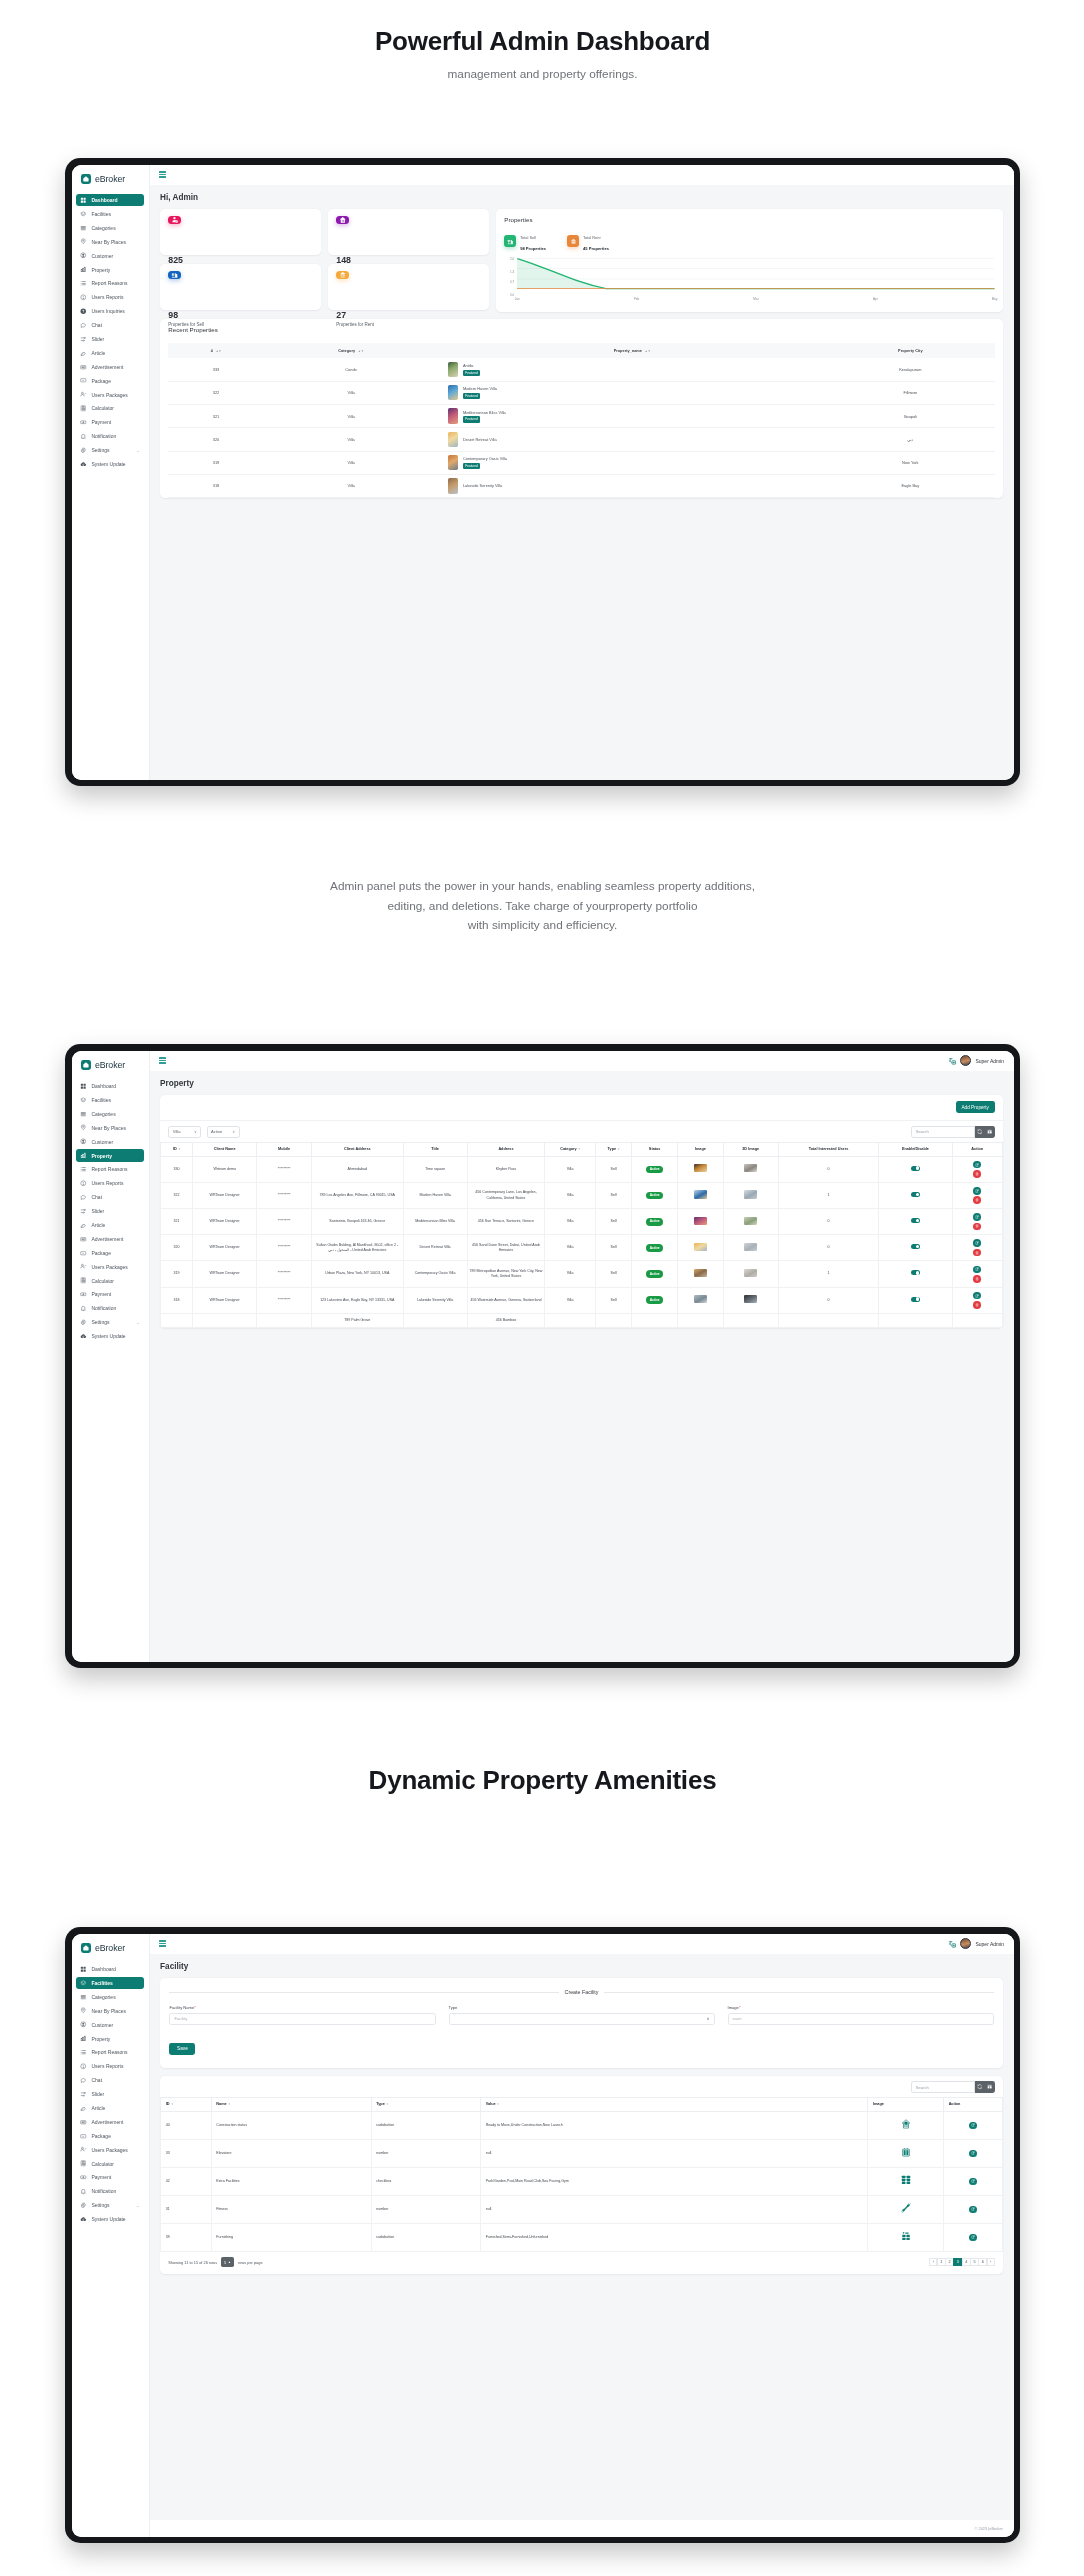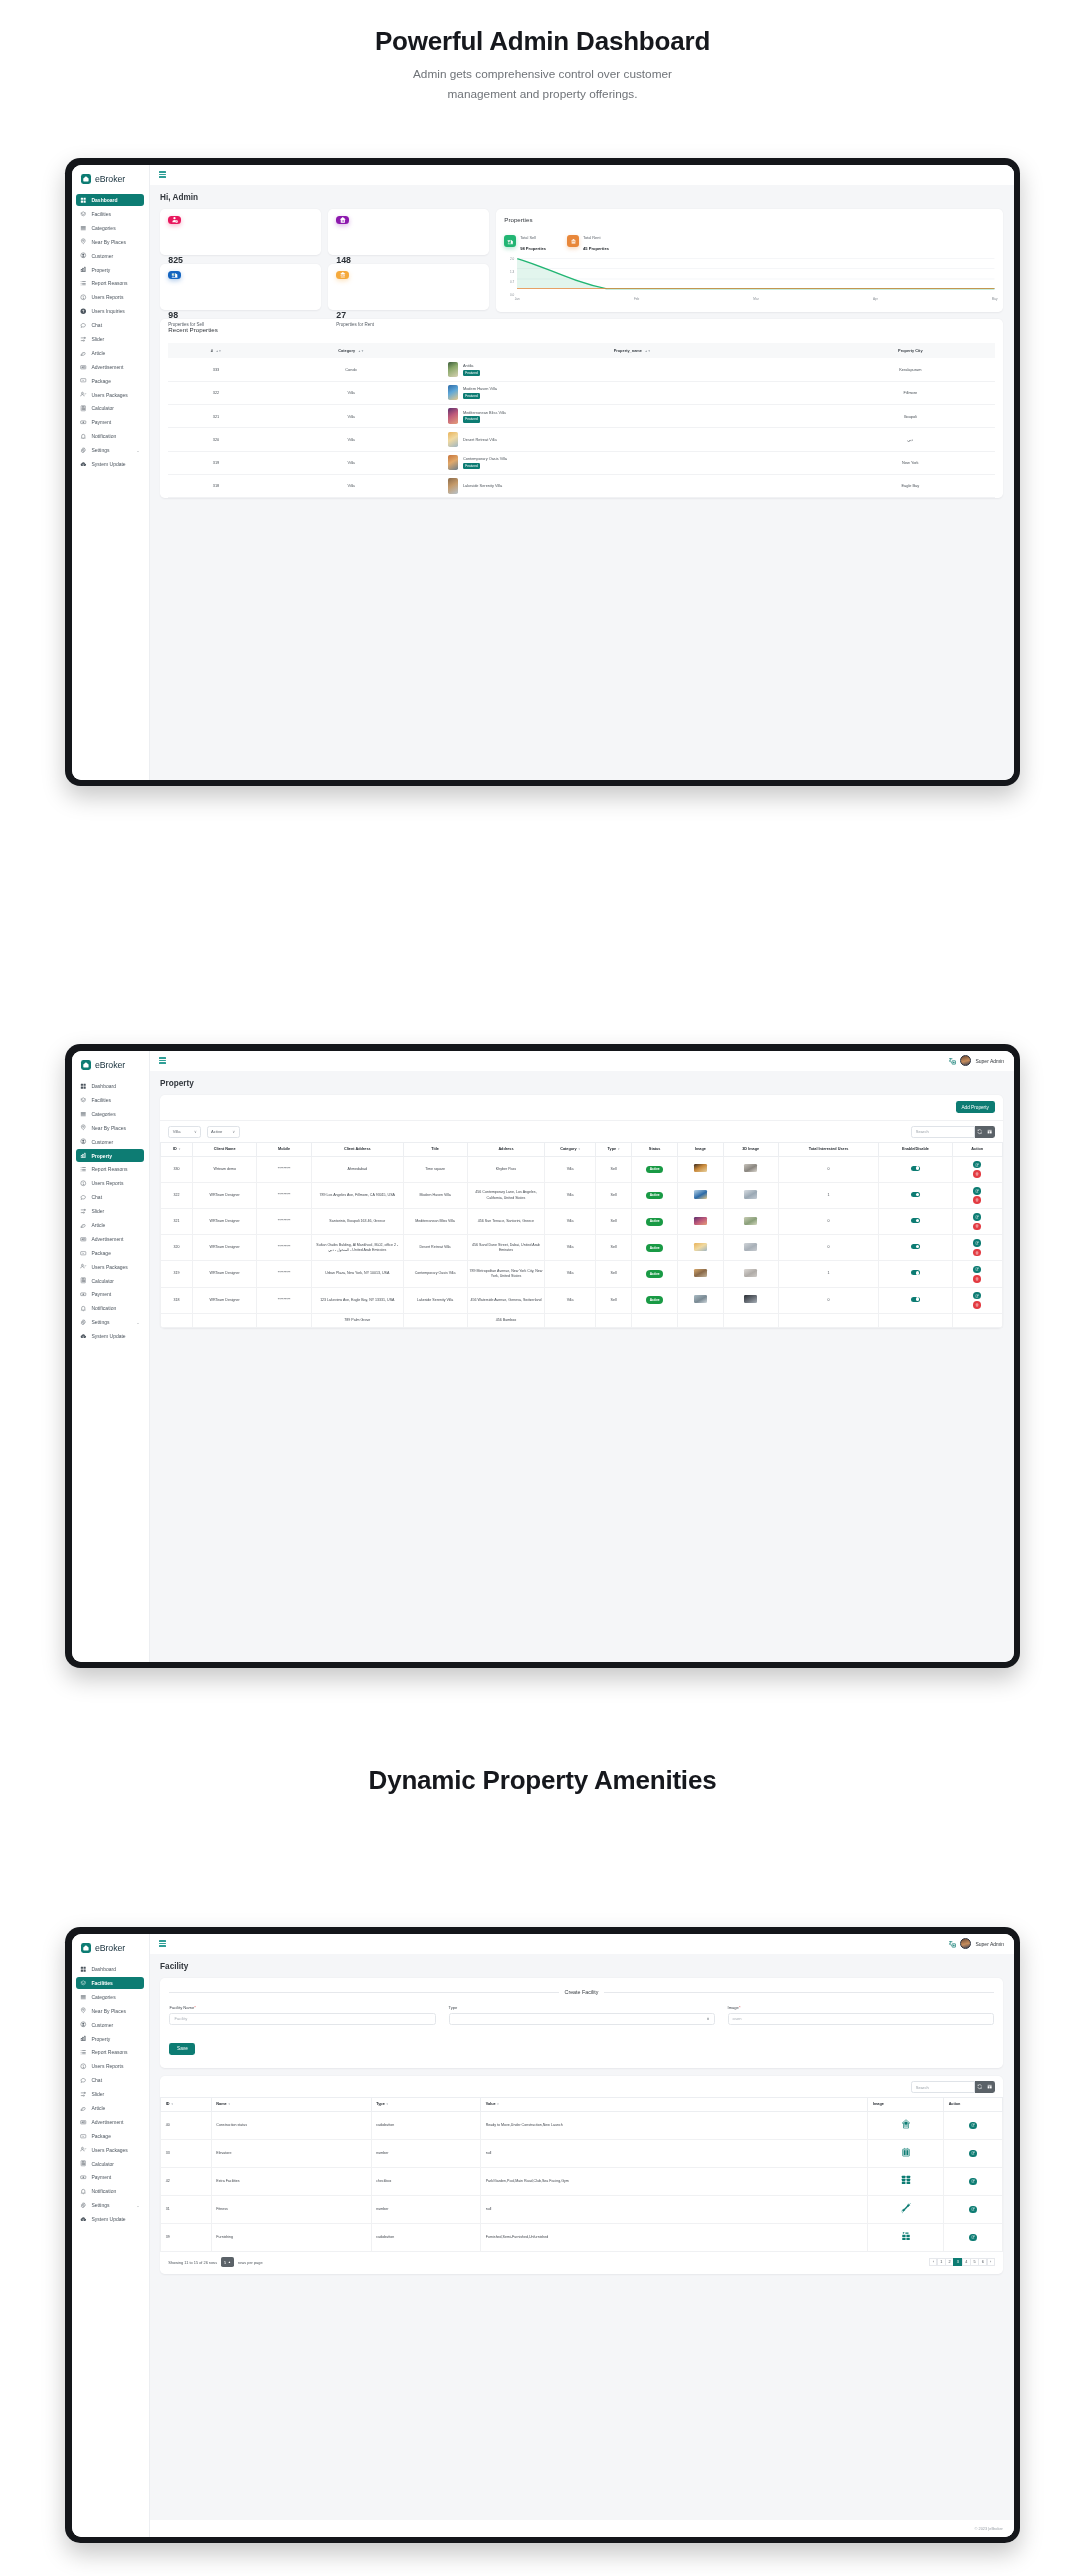--- a/index.html
+++ b/index.html
@@ -270,21 +270,20 @@
   .copyright { text-align: right; font-size: 3.9px; color: #9aa1a8; padding: 5.9px 10.6px 5.9px 0; background:#fff; }
   .facility-img { width: 10px; height: 11.8px; display: inline-block; color: #0d7c73; }
   .facility-img svg { width: 10px; height: 11.8px; }
 </style>
 </head>
 <body>
 
 <div class="section-head" style="position:absolute;left:0;top:26px;width:1085px;">
   <div class="section-title">Powerful Admin Dashboard</div>
   <div class="section-sub">
-    <div>Admin gets comprehensive control over customer</div>
     <div>management and property offerings.</div>
   </div>
 </div>
 
 <div class="frame" style="position:absolute;left:65px;top:158px;width:955px;height:628px;">
   <div class="frame-inner">
 
     <div class="sidebar">
       <div class="brand">
         <span class="brand-mark"></span>
@@ -715,20 +714,25 @@
                 </tr>
               </tbody>
           </table>
         </div>
       </div>
     </div>
   </div>
 </div>
 
 <div class="section-head" style="position:absolute;left:0;top:869px;width:1085px;">
+  <div class="section-sub">
+    <div>Admin panel puts the power in your hands, enabling seamless property additions,</div>
+    <div>editing, and deletions. Take charge of yourproperty portfolio</div>
+    <div>with simplicity and efficiency.</div>
+  </div>
 </div>
 
 <div class="frame" style="position:absolute;left:65px;top:1044px;width:955px;height:624px;">
   <div class="frame-inner">
     <div class="sidebar">
       <div class="brand">
         <span class="brand-mark"></span>
         <span class="brand-text">eBroker</span>
       </div>
       <div class="nav" id="nav2">

